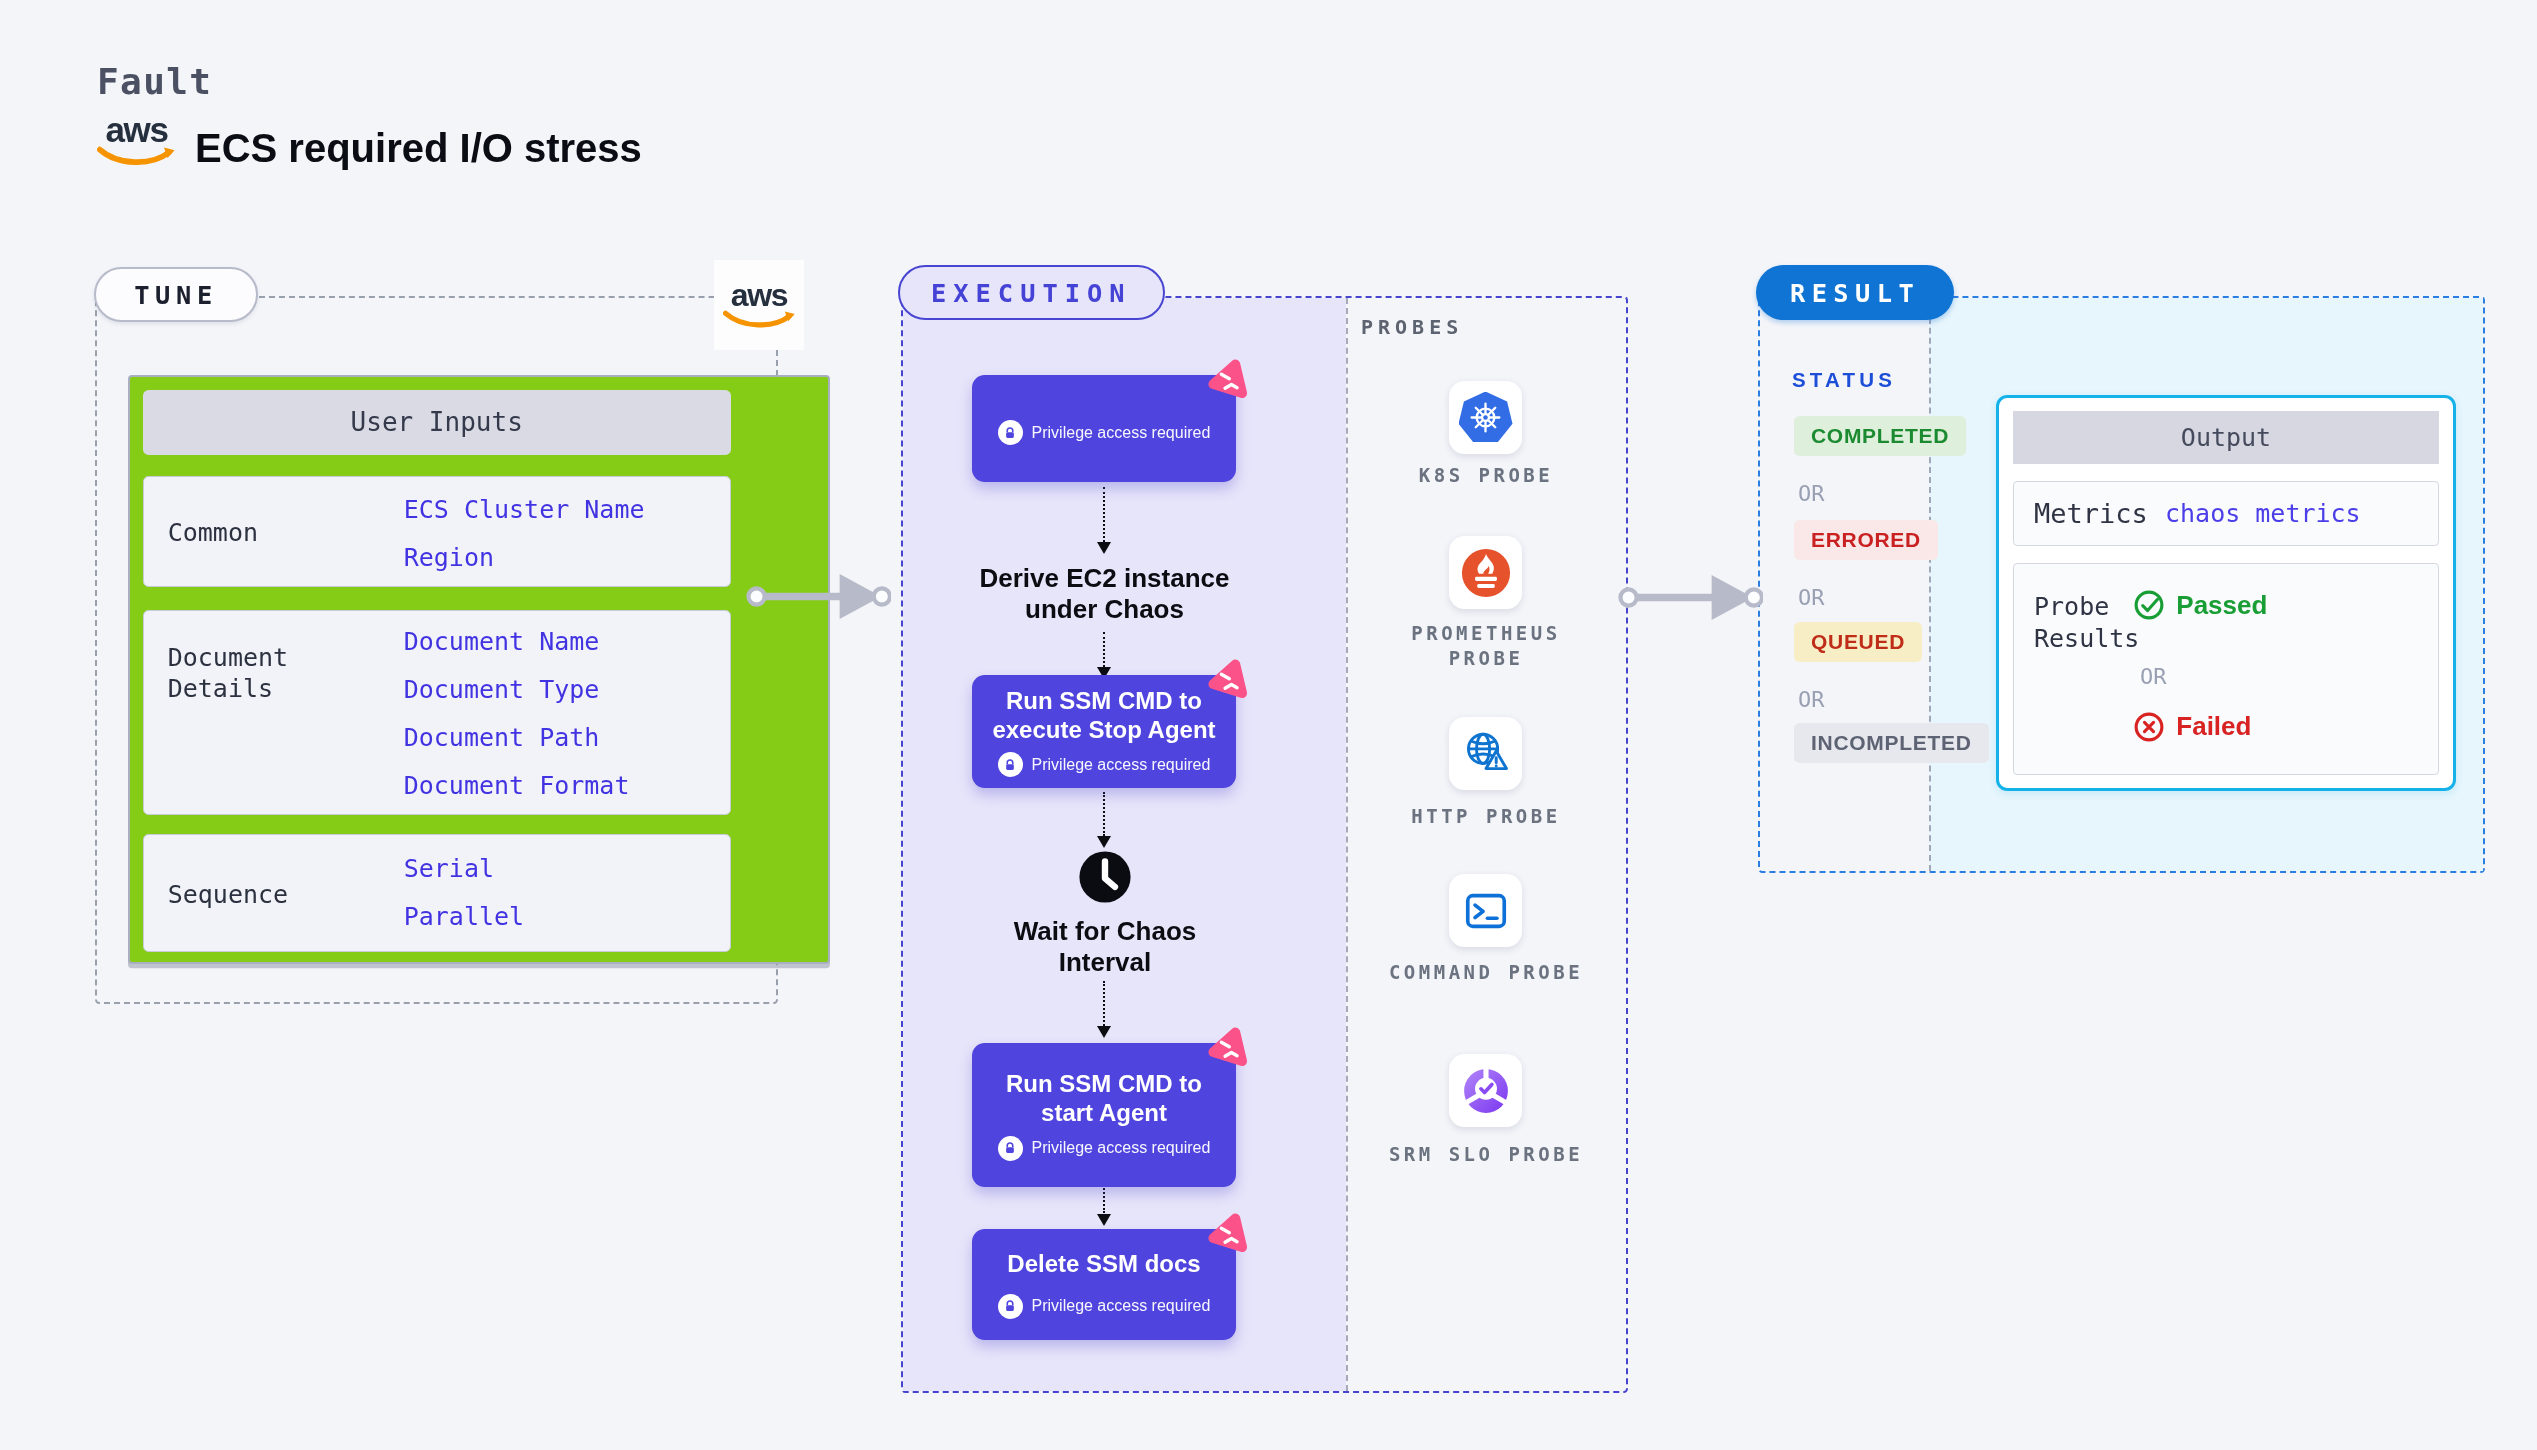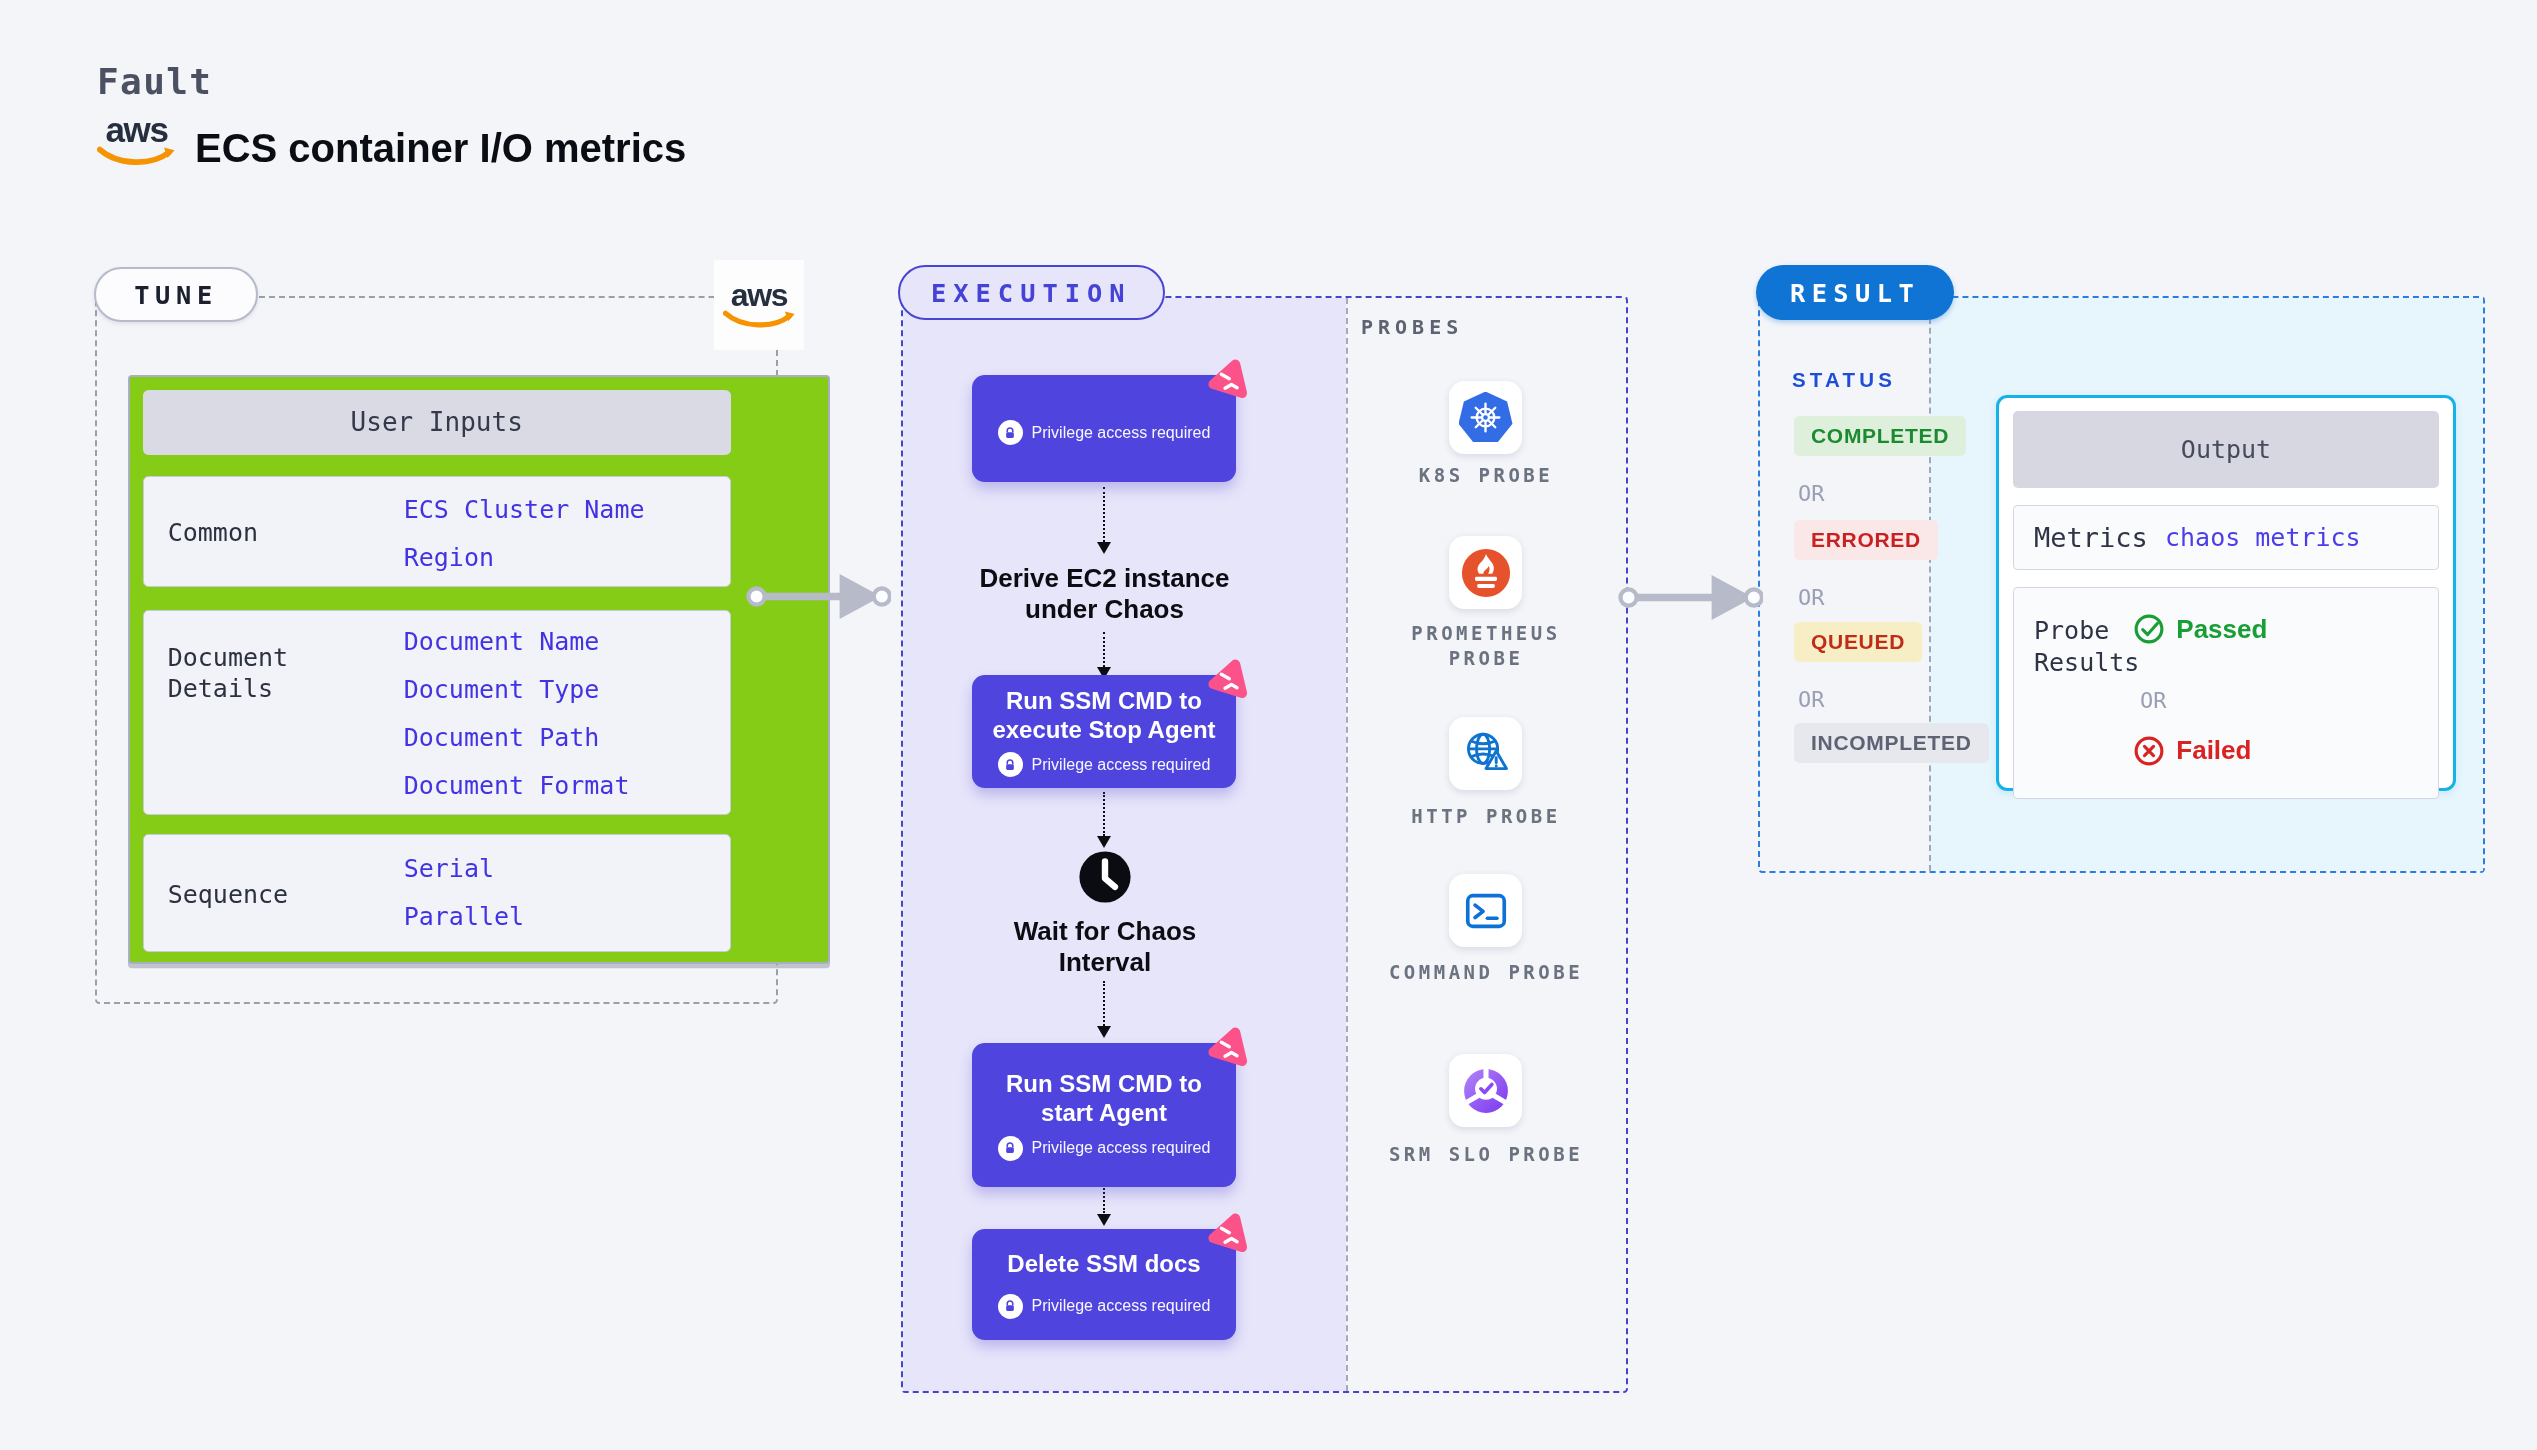--- a/index.html
+++ b/index.html
@@ -79,21 +79,21 @@
         letter-spacing:0.7px;z-index:2;}
   .badge-completed{background:#def0dc;color:#1c8a30;}
   .badge-errored{background:#fae7e7;color:#c92121;}
   .badge-queued{background:#f8eec6;color:#bf2d18;}
   .badge-incompleted{background:#e7e8ee;color:#5d6373;}
   .or-sep{position:absolute;left:1798px;font-family:"DejaVu Sans Mono",monospace;font-size:22px;color:#9aa0b4;z-index:2;}
 
   
   .output-card{left:1996px;top:395px;width:460px;height:396px;background:#ffffff;border:3.5px solid #15b2e9;
         border-radius:11.3px;box-sizing:border-box;padding:12.7px 14px;z-index:2;box-shadow:0 2.8px 7px rgba(21,178,233,.15);}
-  .out-header{height:77px;background:#d6d7e1;border-radius:5px;display:flex;align-items:center;justify-content:center;
+  .out-header{height:53px;background:#d6d7e1;border-radius:0;display:flex;align-items:center;justify-content:center;
         font-size:25px;color:#454a5c;}
   .out-row{border:1.4px solid #d4d7e1;border-radius:4.2px;background:#fafbfd;box-sizing:border-box;position:relative;}
   .metrics-row{margin-top:17px;height:65px;display:flex;align-items:center;}
   .metrics-label{font-size:27px;color:#2f3445;margin-left:20px;width:131px;}
   .metrics-value{font-size:25px;color:#4b3ee8;}
   .probe-res-row{margin-top:17px;height:212px;}
   .probe-res-label{position:absolute;left:20px;top:27px;width:141px;font-size:25px;line-height:32px;color:#2f3445;}
   .res-line{position:absolute;left:119px;display:flex;align-items:center;gap:11.3px;}
   .res-passed{top:25.4px;}  .res-failed{top:147px;}
   .res-passed .res-text{color:#189e35;} .res-failed .res-text{color:#d92222;}
@@ -107,21 +107,21 @@
 
   <div class="abs mono fault-label">Fault</div>
 
   <div class="abs hdr-aws aws-logo">
     <span class="aws-text">aws</span>
     <svg width="79" height="22.6" viewBox="0 0 112 32">
       <path d="M4 5 C30 28 78 28 102 9" fill="none" stroke="#f59300" stroke-width="8" stroke-linecap="round"></path>
       <path d="M95 2 L110 6 L100 17 Z" fill="#f59300"></path>
     </svg>
   </div>
-  <div class="abs page-title">ECS container I/O metrics</div>
+  <div class="abs page-title">ECS required I/O stress</div>
 
   <div class="abs tune-box"></div>
   <div class="abs pill tune-pill">
     <span>TUNE</span>
   </div>
 
   <div class="abs tune-aws-patch">
     <div class="aws-logo">
       <span class="aws-text" style="font-size:32px;line-height:30px;">aws</span>
       <svg width="73" height="21" viewBox="0 0 112 32">

